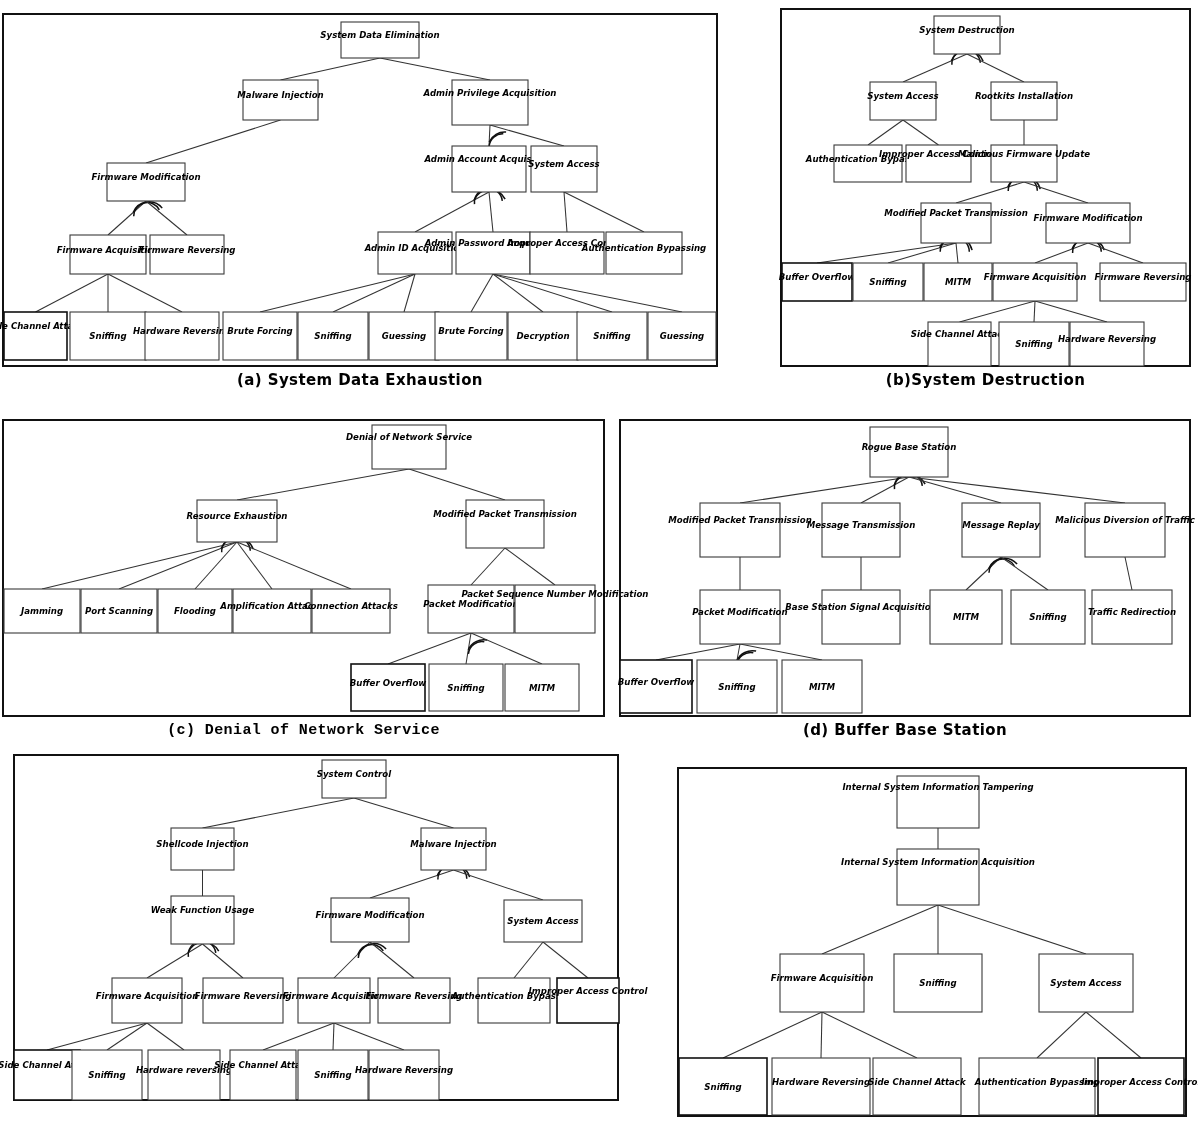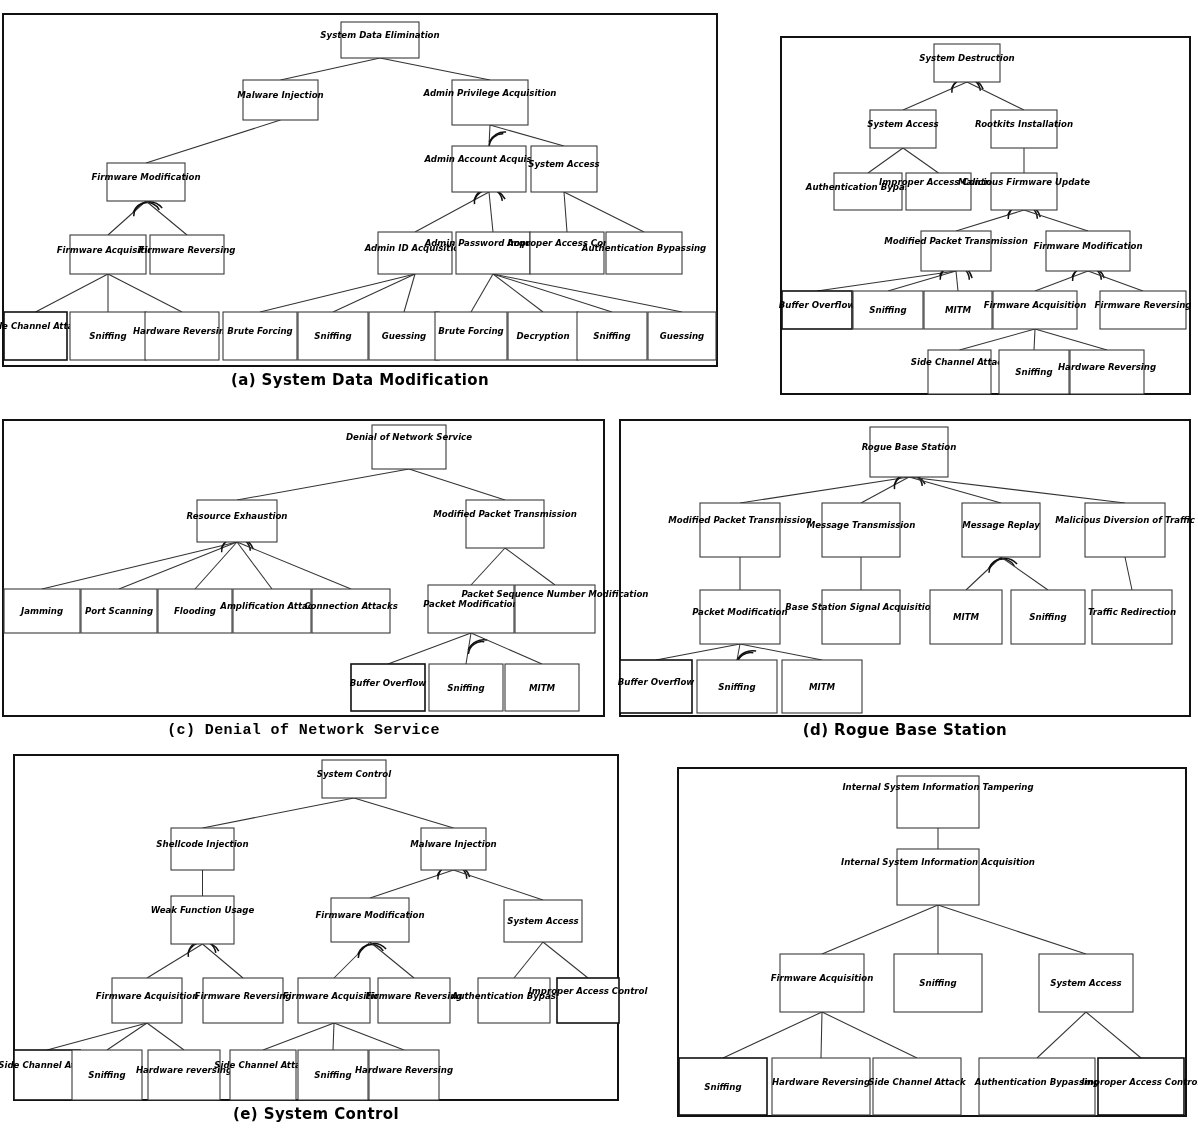--- a/index.html
+++ b/index.html
@@ -137,22 +137,22 @@
             <rect x="577" y="312" width="70" height="48" class="node-rect"></rect>
             <text x="612" y="339.2" class="node-text">Sniffing</text>
           </g>
           <g style="pointer-events: auto;">
             <rect x="648" y="312" width="68" height="48" class="node-rect"></rect>
             <text x="682" y="339.2" class="node-text">Guessing</text>
           </g>
         </g>
       </svg>
     </div>
-    <div class="caption" style="left: 3px; top: 372px; width: 714px;">(a) System Data Modification</div>
-    <div class="panel" style="left: 0px; top: 0px; width: 1198px; height: 970px; pointer-events: none; margin-top: 28px;">
+    <div class="caption" style="left: 3px; top: 372px; width: 714px;">(a) System Data Exhaustion</div>
+    <div class="panel" style="left: 0px; top: 0px; width: 1198px; height: 970px; pointer-events: none;">
       <svg width="1198" height="1146" viewBox="0 0 1198 1146">
         <rect x="781" y="9" width="409" height="357" class="frame"></rect>
         <g>
           <line x1="967" y1="54" x2="903" y2="82" class="edge"></line>
           <path d="M 951.4 60.8 A 17 17 0 0 1 983.1 61.1" class="arc"></path>
           <path d="M 951.9 64.8 A 13.600000000000001 13.600000000000001 0 0 1 980.3 62.8" class="arc"></path>
           <line x1="967" y1="54" x2="1024" y2="82" class="edge"></line>
           <line x1="903" y1="120" x2="868" y2="145" class="edge"></line>
           <line x1="903" y1="120" x2="938.5" y2="145" class="edge"></line>
           <line x1="1024" y1="120" x2="1024" y2="145" class="edge"></line>
@@ -234,20 +234,21 @@
             <rect x="999" y="322" width="70" height="44" class="node-rect"></rect>
             <text x="1034" y="347.2" class="node-text">Sniffing</text>
           </g>
           <g style="pointer-events: auto;">
             <rect x="1070" y="322" width="74" height="44" class="node-rect"></rect>
             <text x="1107" y="342.09999999999997" class="node-text">Hardware Reversing</text>
           </g>
         </g>
       </svg>
     </div>
+    <div class="caption" style="left: 781px; top: 372px; width: 409px;">(b)System Destruction</div>
     <div class="panel" style="left: 0px; top: 0px; width: 1198px; height: 1146px; pointer-events: none; text-align: right;">
       <svg width="1198" height="1146" viewBox="0 0 1198 1146">
         <rect x="3" y="420" width="601" height="296" class="frame"></rect>
         <g>
           <line x1="409" y1="469" x2="237" y2="500" class="edge"></line>
           <line x1="409" y1="469" x2="505" y2="500" class="edge"></line>
           <line x1="237" y1="542" x2="42" y2="589" class="edge"></line>
           <line x1="237" y1="542" x2="119" y2="589" class="edge"></line>
           <path d="M 221.2 548.3 A 17 17 0 0 1 253.2 549.1" class="arc"></path>
           <path d="M 221.7 552.3 A 13.600000000000001 13.600000000000001 0 0 1 250.3 550.8" class="arc"></path>
@@ -391,21 +392,21 @@
             <rect x="697" y="660" width="80" height="53" class="node-rect"></rect>
             <text x="737" y="689.7" class="node-text">Sniffing</text>
           </g>
           <g style="pointer-events: auto;">
             <rect x="782" y="660" width="80" height="53" class="node-rect"></rect>
             <text x="822" y="689.7" class="node-text">MITM</text>
           </g>
         </g>
       </svg>
     </div>
-    <div class="caption" style="left: 620px; top: 722px; width: 570px;">(d) Rogue Base Station</div>
+    <div class="caption" style="left: 620px; top: 722px; width: 570px;">(d) Buffer Base Station</div>
     <div class="panel" style="left: 0px; top: 0px; width: 1198px; height: 847px; pointer-events: none;">
       <svg width="1198" height="1146" viewBox="0 0 1198 1146">
         <rect x="14" y="755" width="604" height="345" class="frame"></rect>
         <g>
           <line x1="354" y1="798" x2="202.5" y2="828" class="edge"></line>
           <line x1="354" y1="798" x2="453.5" y2="828" class="edge"></line>
           <line x1="202.5" y1="870" x2="202.5" y2="896" class="edge"></line>
           <line x1="453.5" y1="870" x2="370" y2="898" class="edge"></line>
           <path d="M 437.4 875.4 A 17 17 0 0 1 469.6 877.1" class="arc"></path>
           <path d="M 437.9 879.4 A 13.600000000000001 13.600000000000001 0 0 1 466.8 878.8" class="arc"></path>
@@ -496,21 +497,20 @@
             <rect x="298" y="1050" width="70" height="50" class="node-rect"></rect>
             <text x="333" y="1078.2" class="node-text">Sniffing</text>
           </g>
           <g style="pointer-events: auto;">
             <rect x="369" y="1050" width="70" height="50" class="node-rect"></rect>
             <text x="404" y="1073.1000000000001" class="node-text">Hardware Reversing</text>
           </g>
         </g>
       </svg>
     </div>
-    <div class="caption" style="left: 14px; top: 1106px; width: 604px;">(e)  System Control</div>
     <div class="panel" style="left: 0px; top: 16px; width: 1198px; height: 1146px; pointer-events: none;">
       <svg width="1198" height="1146" viewBox="0 0 1198 1146">
         <rect x="678" y="752" width="508" height="348" class="frame"></rect>
         <g>
           <line x1="938" y1="812" x2="938" y2="833" class="edge"></line>
           <line x1="938" y1="889" x2="822" y2="938" class="edge"></line>
           <line x1="938" y1="889" x2="938" y2="938" class="edge"></line>
           <line x1="938" y1="889" x2="1086" y2="938" class="edge"></line>
           <line x1="822" y1="996" x2="723" y2="1042" class="edge"></line>
           <line x1="822" y1="996" x2="821" y2="1042" class="edge"></line>

